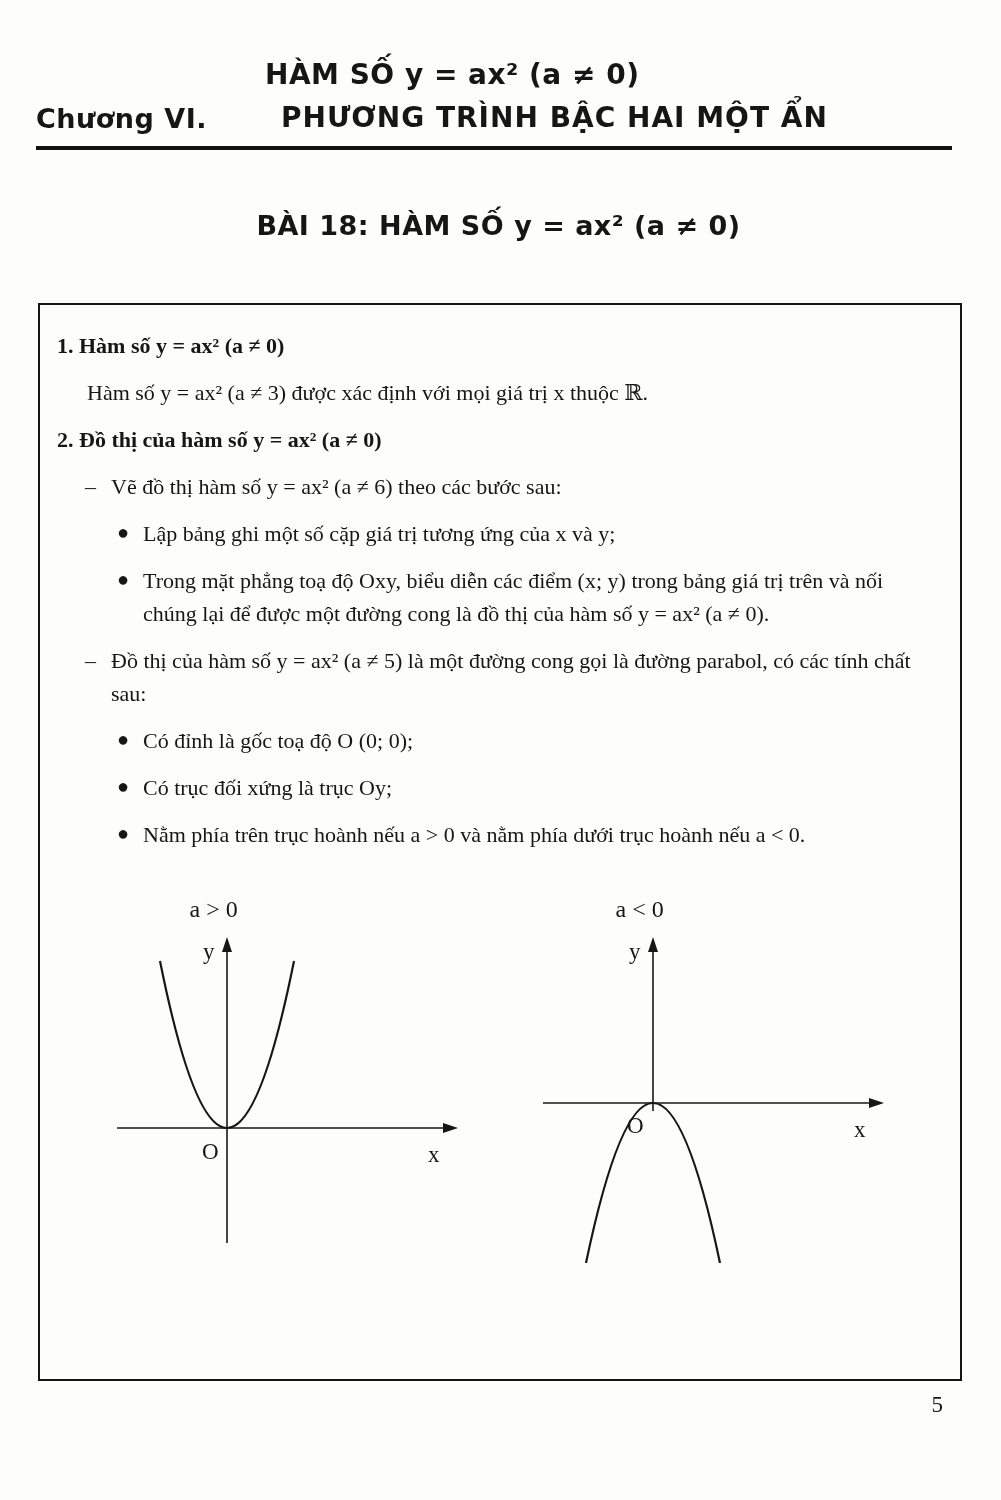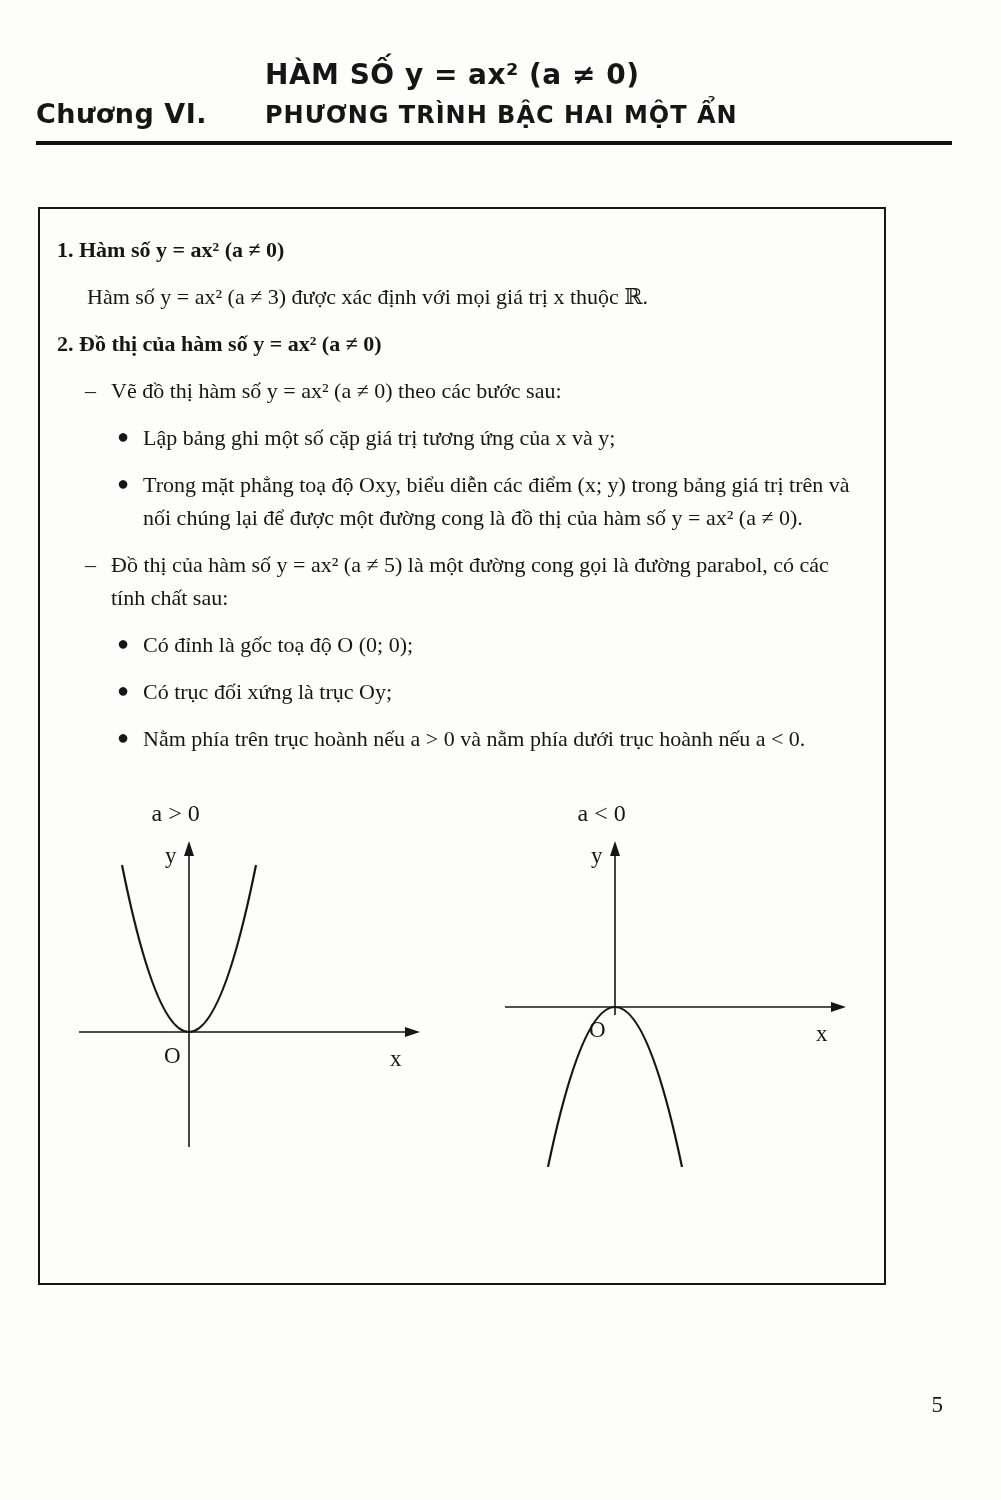--- a/index.html
+++ b/index.html
@@ -12,33 +12,33 @@
   .inner { padding:58px 40px 0 36px; }
 
   
   .chapter-head {
     font-family:"DejaVu Sans","Liberation Sans",sans-serif;
     font-weight:bold; display:flex; align-items:flex-end;
   }
   .chapter-label { font-size:27px; letter-spacing:0.5px; padding-top:2px; }
   .chapter-titles { margin-left:58px; }
   .chapter-title-1 { font-size:28px; letter-spacing:0.5px; }
-  .chapter-title-2 { font-size:24px; letter-spacing:1px; margin-top:10px; text-align:center; }
+  .chapter-title-2 { font-size:28px; letter-spacing:1px; margin-top:10px; text-align:center;margin-left:16px; }
   .chapter-rule { height:4px; background:#111; margin-top:12px; width:916px; }
 
   
   .lesson-title {
     font-family:"DejaVu Sans","Liberation Sans",sans-serif;
     font-weight:bold; font-size:27px; text-align:center; margin-top:60px;
     letter-spacing:0.5px;
   }
 
   
   .content-box {
-    margin-top:62px; margin-left:2px; width:848px; height:1078px;
+    margin-top:62px; margin-left:2px; width:924px; height:1078px;
     border:2px solid #161616; padding:22px 28px 0 17px;
     font-size:22px; line-height:1.5;
   }
   .sec-heading { font-weight:bold; margin-top:12px; }
   .sec-heading.first { margin-top:2px; }
   .indent-body { margin:14px 0 14px 30px; }
 
   .row { display:flex; margin-top:14px; }
   .row .marker { flex:0 0 26px; }
   .row .txt { flex:1 1 auto; }
@@ -72,31 +72,32 @@
 
     <div class="chapter-head">
       <div class="chapter-label">Chương VI.</div>
       <div class="chapter-titles">
         <div class="chapter-title-1">HÀM SỐ y = ax² (a ≠ 0)</div>
         <div class="chapter-title-2">PHƯƠNG TRÌNH BẬC HAI MỘT ẨN</div>
       </div>
     </div>
     <div class="chapter-rule"></div>
 
+    <div class="lesson-title">BÀI 18: HÀM SỐ y = ax² (a ≠ 0)</div>
 
     <div class="content-box">
 
       <div class="sec-heading first">1. Hàm số y = ax² (a ≠ 0)</div>
       <div class="indent-body">Hàm số y = ax² (a ≠ 3) được xác định với mọi giá trị x thuộc ℝ.</div>
 
       <div class="sec-heading">2. Đồ thị của hàm số y = ax² (a ≠ 0)</div>
 
       <div class="row dash-row">
         <span class="marker">–</span>
-        <span class="txt">Vẽ đồ thị hàm số y = ax² (a ≠ 0) theo các bước sau:</span>
+        <span class="txt">Vẽ đồ thị hàm số y = ax² (a ≠ 6) theo các bước sau:</span>
       </div>
 
       <div class="row bullet-row">
         <span class="marker">●</span>
         <span class="txt">Lập bảng ghi một số cặp giá trị tương ứng của x và y;</span>
       </div>
 
       <div class="row bullet-row">
         <span class="marker">●</span>
         <span class="txt">Trong mặt phẳng toạ độ Oxy, biểu diễn các điểm (x; y) trong bảng giá trị trên và nối chúng lại để được một đường cong là đồ thị của hàm số y = ax² (a ≠ 0).</span>

